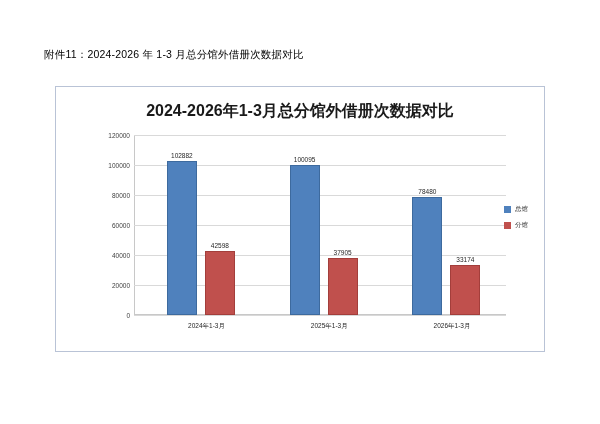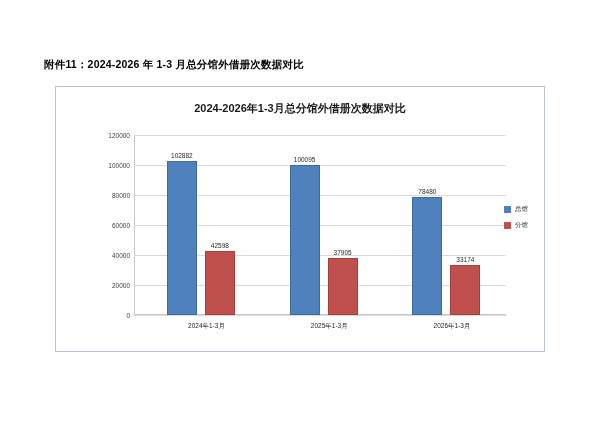--- a/index.html
+++ b/index.html
@@ -17,44 +17,44 @@
   .page {
     position: absolute;
     left: 0; top: 0;
     width: 600px;
     height: 424px;
     background: #ffffff;
   }
   .doc-caption {
     position: absolute;
     left: 44px;
-    top: 58px;
+    top: 48px;
     font-size: 10.5px;
-    font-weight: bold;
+    font-weight: normal;
     color: #000000;
     letter-spacing: 0.2px;
     white-space: nowrap;
   }
   .chart-frame {
     position: absolute;
     left: 55px;
     top: 86px;
     width: 490px;
     height: 266px;
     border: 1px solid #b9c3d6;
     background: #ffffff;
     box-sizing: border-box;
   }
   .chart-title {
     position: absolute;
     left: 0;
     top: 14px;
     width: 100%;
     text-align: center;
-    font-size: 11px;
+    font-size: 16px;
     font-weight: bold;
     color: #1a1a1a;
   }
   
   .plot {
     position: absolute;
     left: 78px;
     top: 48px;
     width: 372px;
     height: 180px;

